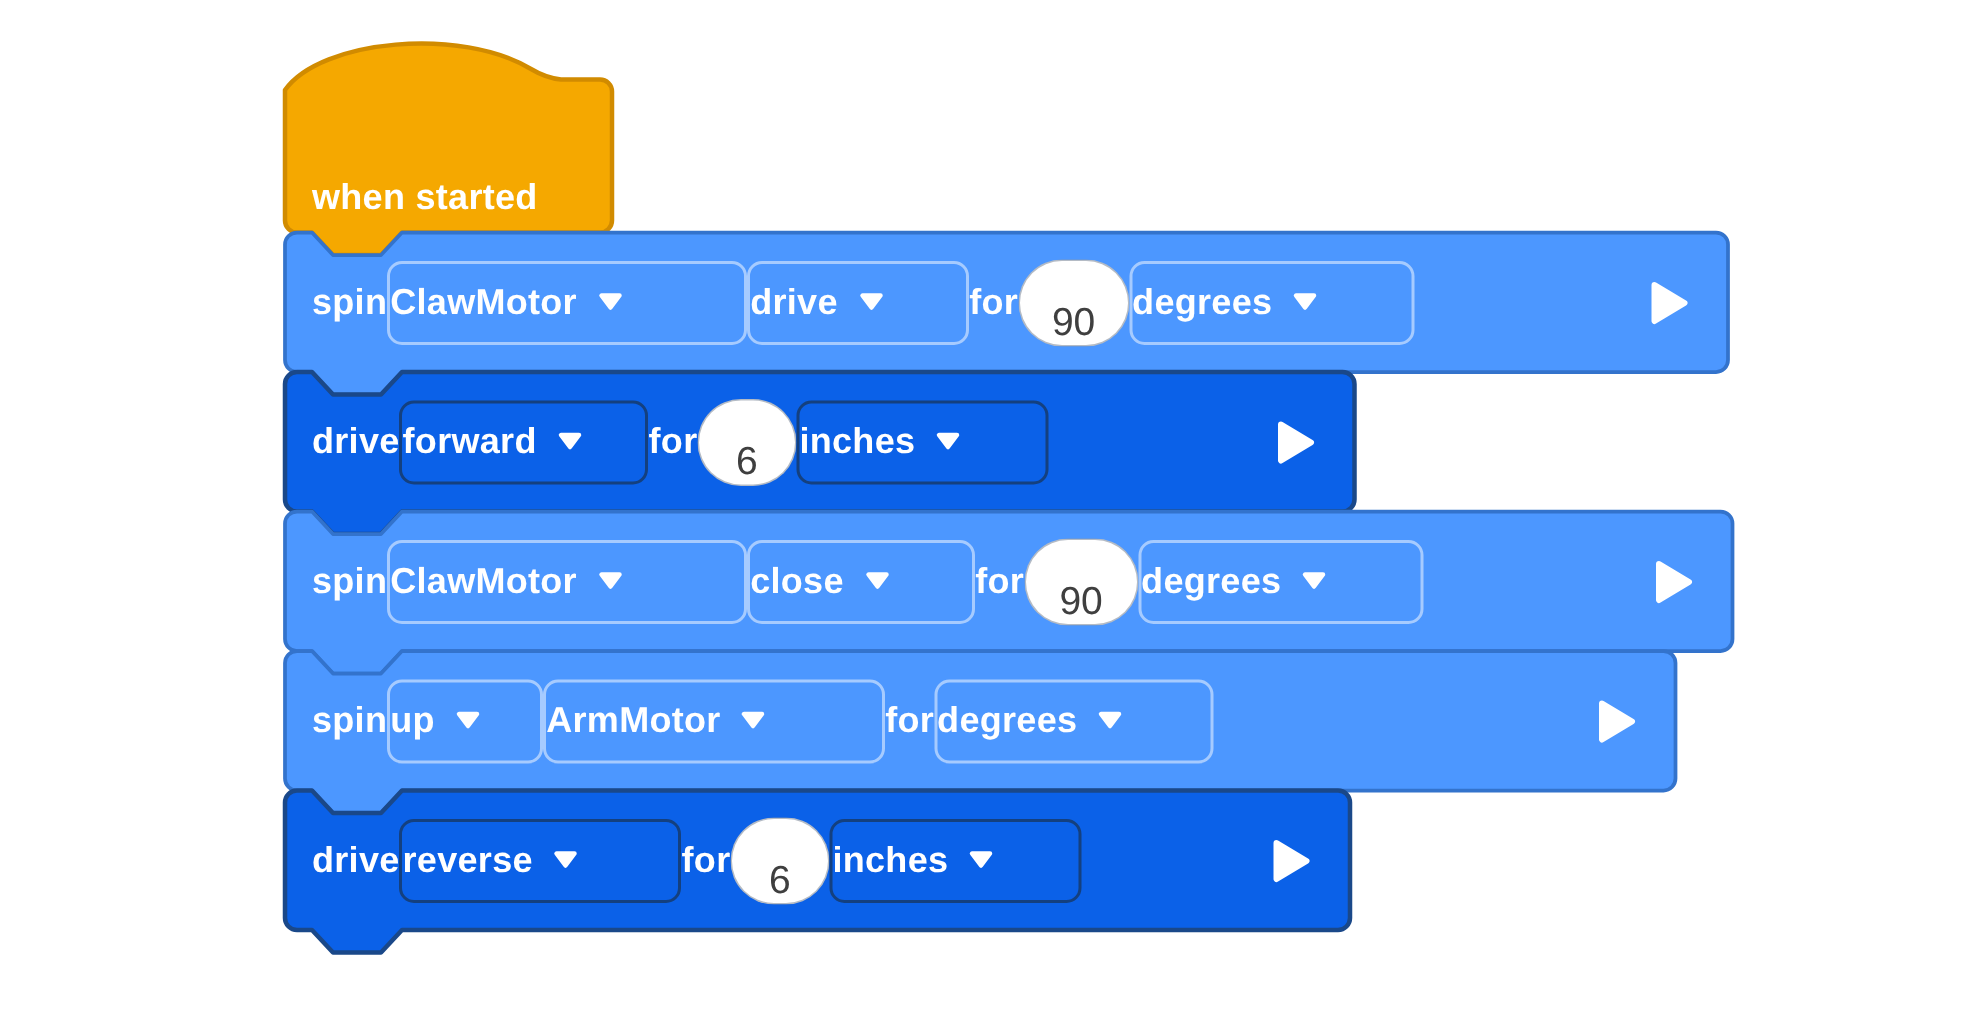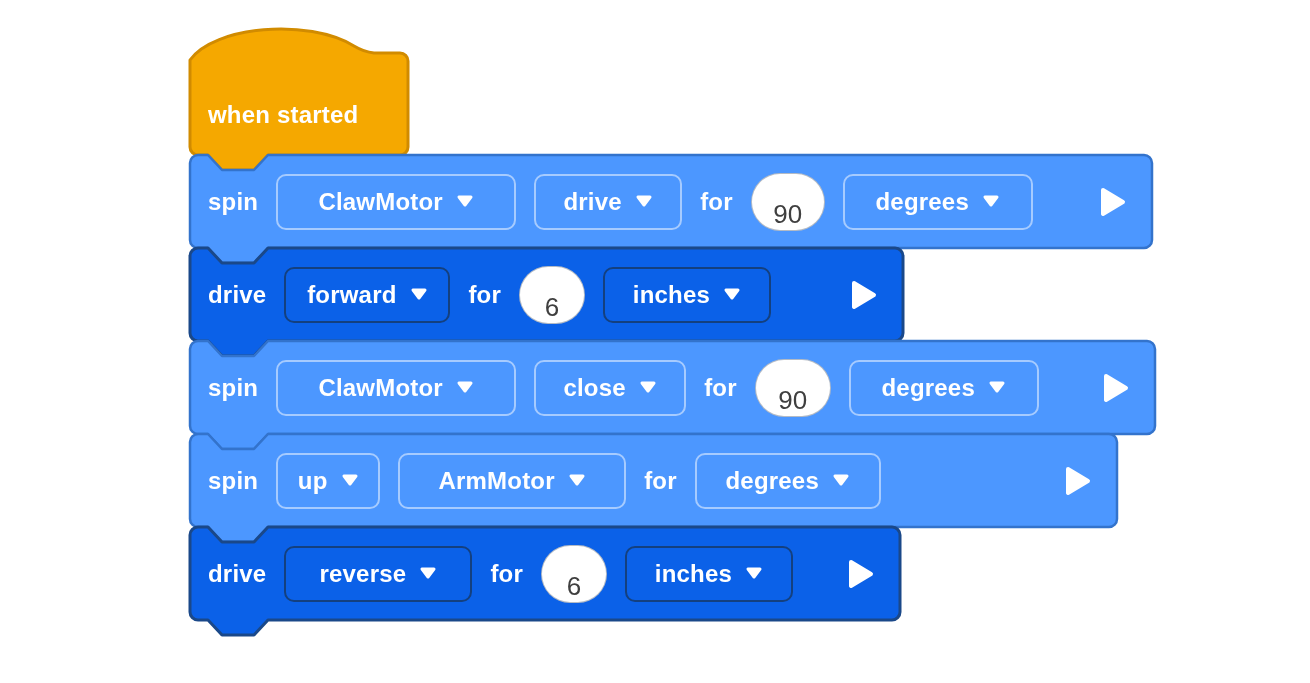--- a/index.html
+++ b/index.html
@@ -9,46 +9,46 @@
     font-family:"Liberation Sans",sans-serif;
   }
   .canvas{position:absolute;inset:0;}
   .block{position:absolute;height:93px;}
   .block .shape{position:absolute;left:0;top:0;overflow:visible;display:block;}
   .b-motor path.body{fill:var(--motor-fill);stroke:var(--motor-stroke);stroke-width:2.5;stroke-linejoin:round;}
   .b-drive path.body{fill:var(--drive-fill);stroke:var(--drive-stroke);stroke-width:3;stroke-linejoin:round;}
   .b-hat  path.body{fill:var(--hat-fill);stroke:var(--hat-stroke);stroke-width:3;stroke-linejoin:round;}
   .content{
     position:absolute;left:0;top:0;width:100%;height:93px;
-    display:flex;align-items:center;gap:18px;
+    display:flex;align-items:center;
     padding-left:18px;box-sizing:border-box;
   }
   .lbl{
     color:var(--block-text);font-size:24px;font-weight:700;white-space:nowrap;
     letter-spacing:.2px;
   }
   .dd{
     height:56px;border-radius:10px;box-sizing:border-box;
-    display:flex;align-items:center;justify-content:center;gap:13px;
+    display:flex;align-items:center;gap:13px;
     border:2px solid var(--motor-field-border);
     cursor:pointer;flex:0 0 auto;
   }
   .b-drive .dd{border-color:var(--drive-field-border);}
   .num{
     height:58px;border-radius:29px;box-sizing:border-box;
     background:var(--input-fill);border:1.5px solid rgba(40,60,90,.35);
     display:flex;align-items:flex-end;justify-content:center;
     padding:0 12px;flex:0 0 auto;cursor:text;
   }
   .num span{color:var(--input-text);font-size:26px;font-weight:400;}
   .chev{display:block;flex:0 0 auto;}
   .play{display:block;margin-left:auto;margin-right:26px;flex:0 0 auto;cursor:pointer;}
   .hat-block{position:absolute;left:190px;top:30px;width:218px;height:125px;}
   .hat-content{
-    position:absolute;left:18px;top:44px;height:81px;right:10px;
+    position:absolute;left:18px;top:61px;height:81px;right:10px;
     display:flex;align-items:center;
   }
 </style>
 </head>
 <body style="--background: #FFFFFF; --hat-fill: #F5A800; --hat-stroke: #D18B00; --motor-fill: #4C97FF; --motor-stroke: #3373CC; --motor-field-border: rgba(255,255,255,0.5); --drive-fill: #0B61E8; --drive-stroke: #1A4889; --drive-field-border: #14407F; --input-fill: #FFFFFF; --input-text: #3F3F3F; --block-text: #FFFFFF;">
 
 <div class="canvas">
 
   <div class="block b-hat hat-block">
     <svg class="shape" width="218" height="142">

